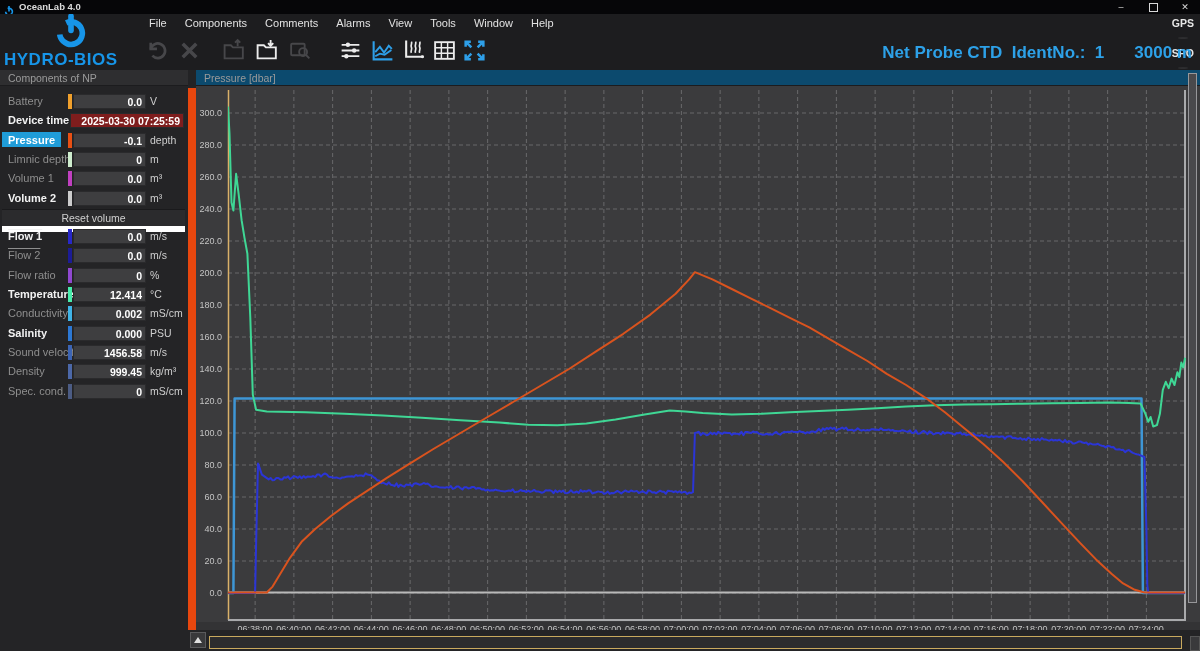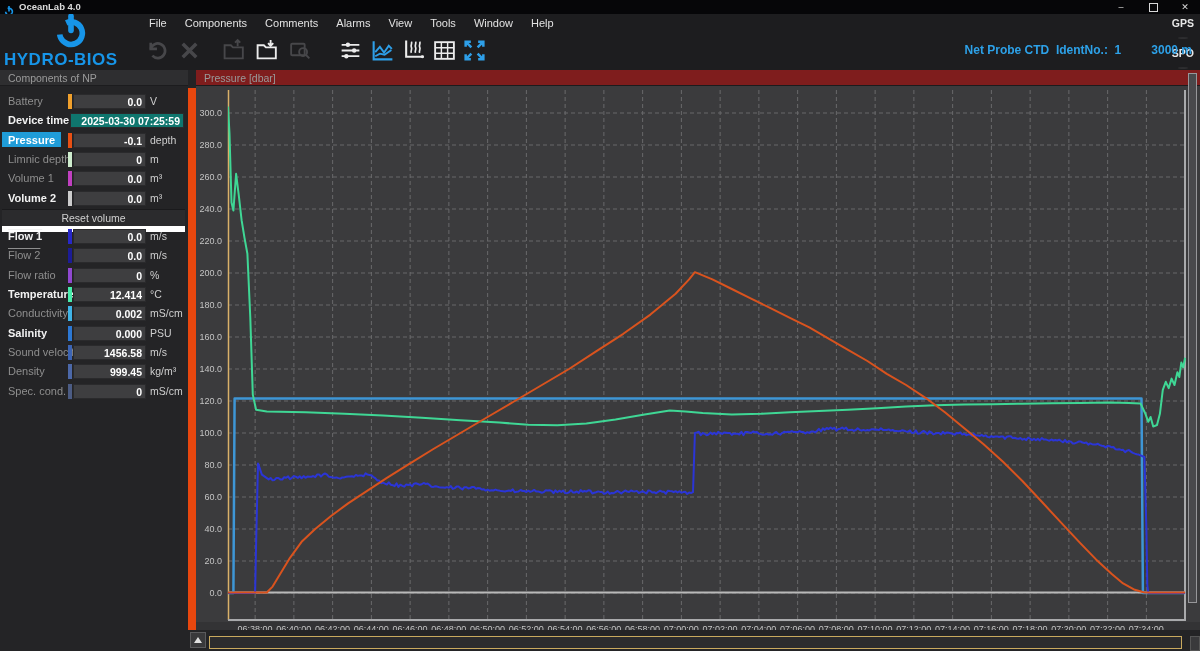--- a/index.html
+++ b/index.html
@@ -21,47 +21,47 @@
   #logo{position:absolute;left:0;top:0;width:140px;height:56px;}
   #logo .power{position:absolute;left:54px;top:0px;}
   #logo .brand{position:absolute;left:4px;top:36px;font-size:17px;font-weight:800;
                letter-spacing:.5px;color:#1795e8;}
   .tbtn{position:absolute;top:22px;width:28px;height:28px;display:flex;align-items:center;justify-content:center;}
   
   #gpsline{position:absolute;right:6px;top:3px;height:14px;display:flex;align-items:center;gap:8px;flex-direction:column;}
   #gpsline .lbl{font-size:10.5px;font-weight:700;color:#e8e8e8;}
   .ind{width:8px;height:8px;border-radius:50%;background:#151517;border:1px solid #2e2e30;}
   .dot{width:7px;height:7px;border-radius:50%;background:#3f3f42;}
-  #probeline{position:absolute;right:8px;top:29px;display:flex;gap:30px;font-size:12px;font-weight:700;}
+  #probeline{position:absolute;right:8px;top:29px;display:flex;gap:30px;font-size:17px;font-weight:700;}
   #probeline span{white-space:pre;}
   
   #sidebar{position:absolute;left:0;top:70px;width:188px;height:581px;background:#242426;}
   .phead{position:absolute;left:0;top:0;height:16px;width:100%;background:#2e2e30;
          color:#9a9a9a;font-size:10.5px;line-height:16px;padding-left:8px;box-sizing:border-box;
          border-bottom:1px solid #1c1c1e;}
   #rows{position:absolute;left:0;top:23px;width:188px;}
   .srow{position:absolute;left:0;width:188px;height:18px;}
   .srow .lab{position:absolute;left:8px;top:2px;font-size:11px;color:#8e8e8e;white-space:nowrap;}
   .srow .lab.on{color:#f2f2f2;font-weight:600;}
   .srow .lab.ovl{text-decoration:overline;}
   .srow .lab.hl{left:2px;top:0px;background:#1f9cd8;color:#fff;padding:2px 6px 1px 6px;font-weight:700;}
   .srow .chip{position:absolute;left:68px;top:1px;width:4px;height:15px;}
   .srow .field{position:absolute;left:73px;top:1px;height:15px;width:73px;background:#3e3e40;
                border:1px solid #2a2a2c;box-sizing:border-box;}
-  .srow .field.wide{left:70px;width:114px;background:#0f766e;}
+  .srow .field.wide{left:70px;width:114px;background:#7f1d1d;}
   .srow .val{position:absolute;right:3px;top:1px;font-size:10.5px;font-weight:700;color:#fff;white-space:nowrap;}
   .srow .unit{position:absolute;left:150px;top:2px;font-size:10.5px;color:#cfcfcf;}
   .srow .rstbtn{position:absolute;left:2px;right:3px;top:0;height:16px;background:#2b2b2d;
                 border-top:1px solid #1a1a1c;border-bottom:6px solid #ffffff;
                 color:#cfcfcf;font-size:10.5px;text-align:center;line-height:16px;}
   
   #splitter{position:absolute;left:188px;top:88px;width:8px;height:542px;background:#e8470e;}
   
   #chartpanel{position:absolute;left:196px;top:70px;width:1004px;height:581px;background:#3b3b3d;}
-  #chartpanel .phead{background:#7f1d1d;}
+  #chartpanel .phead{background:#0c4a6e;}
   #chart-svg{position:absolute;left:0;top:16px;}
   .grid{stroke:#69696b;stroke-width:1;stroke-dasharray:4 3;}
   .yaxis{stroke:#d9b169;stroke-width:1.5;}
   .frame{stroke:#a9aaac;stroke-width:2;}
   .ylab,.xlab{fill:#c4c4c4;font-size:9px;font-family:"Liberation Sans",sans-serif;}
   #vscroll{position:absolute;left:992px;top:3px;width:9px;height:530px;background:#49494c;
            border:1px solid #97979a;box-sizing:border-box;}
   
   #scrollrow{position:absolute;left:188px;top:630px;width:1012px;height:21px;background:#242426;}
   #upbtn{position:absolute;left:2px;top:2px;width:16px;height:16px;background:#39393b;border:1px solid #5a5a5c;

